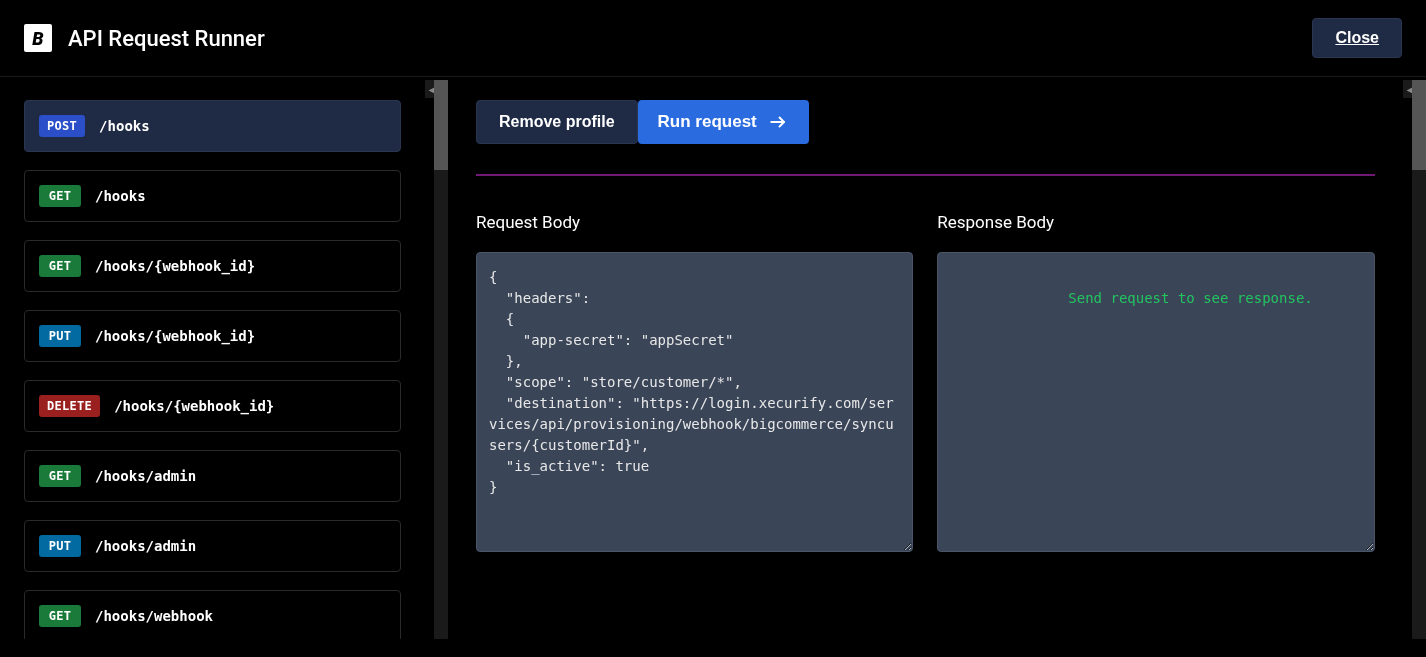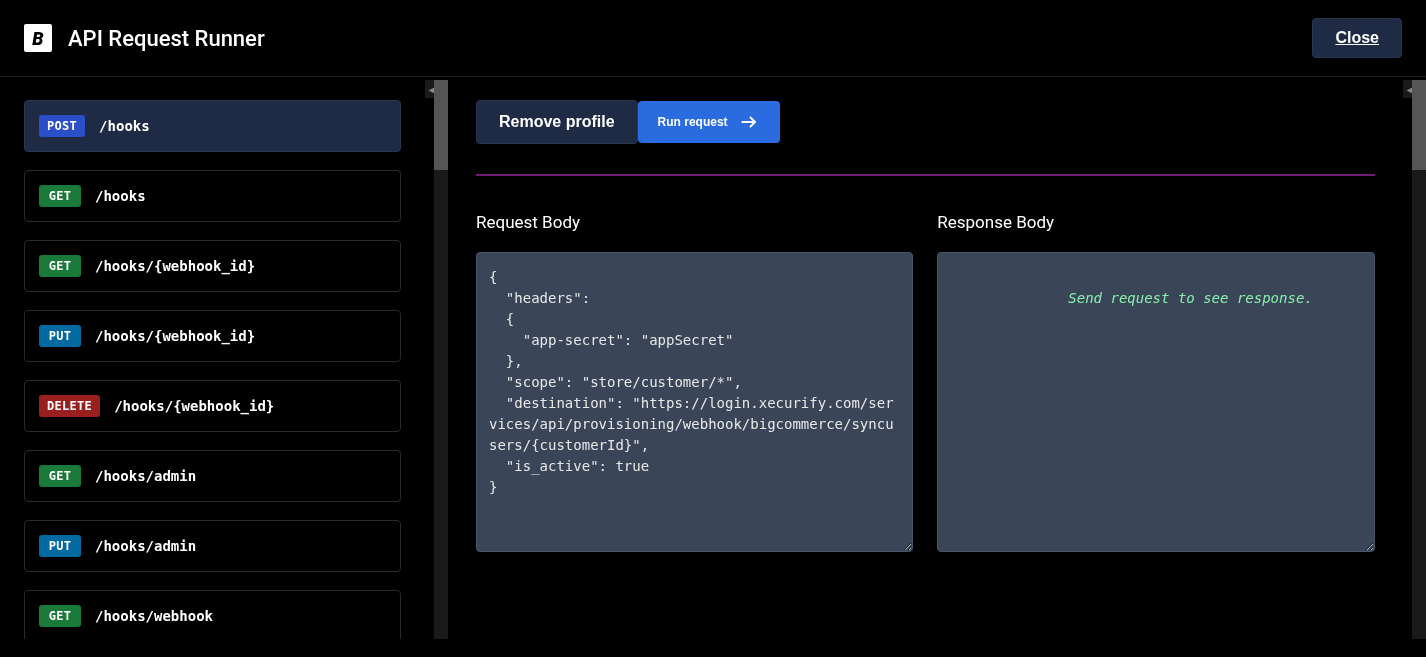--- a/index.html
+++ b/index.html
@@ -122,21 +122,21 @@
     font-size: 16px;
     font-weight: 600;
     padding: 12px 22px;
     border-radius: 4px;
     cursor: pointer;
   }
   .run-btn {
     background: #2a6be0;
     border: none;
     color: #fff;
-    font-size: 12px;
+    font-size: 17px;
     font-weight: 600;
     padding: 12px 20px;
     border-radius: 4px;
     cursor: pointer;
     display: flex;
     align-items: center;
     gap: 10px;
   }
   .run-btn svg { width: 22px; height: 18px; }
   .panels {
@@ -163,22 +163,21 @@
     line-height: 1.5;
     color: #e8e8e8;
     height: 300px;
     overflow: auto;
     resize: both;
     white-space: pre-wrap;
     word-break: break-all;
     outline: none;
   }
   .code-box .placeholder {
-    font-style: italic;
-    color: #86efac;
+    color: #22c55e;
   }
   .container { position: relative; height: 100%; }
   .scroll-region {
     position: absolute;
     top: 80px;
     bottom: 18px;
     left: 0;
     right: 0;
     display: flex;
   }

